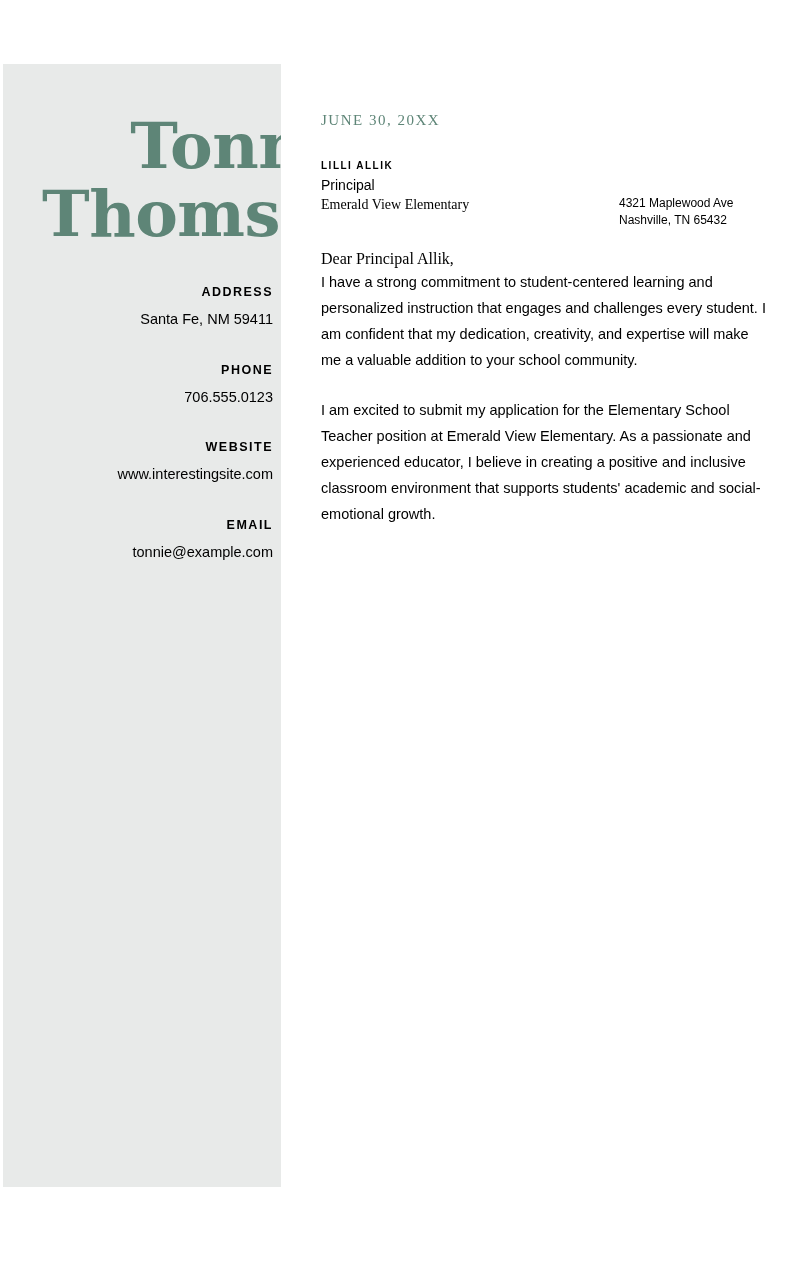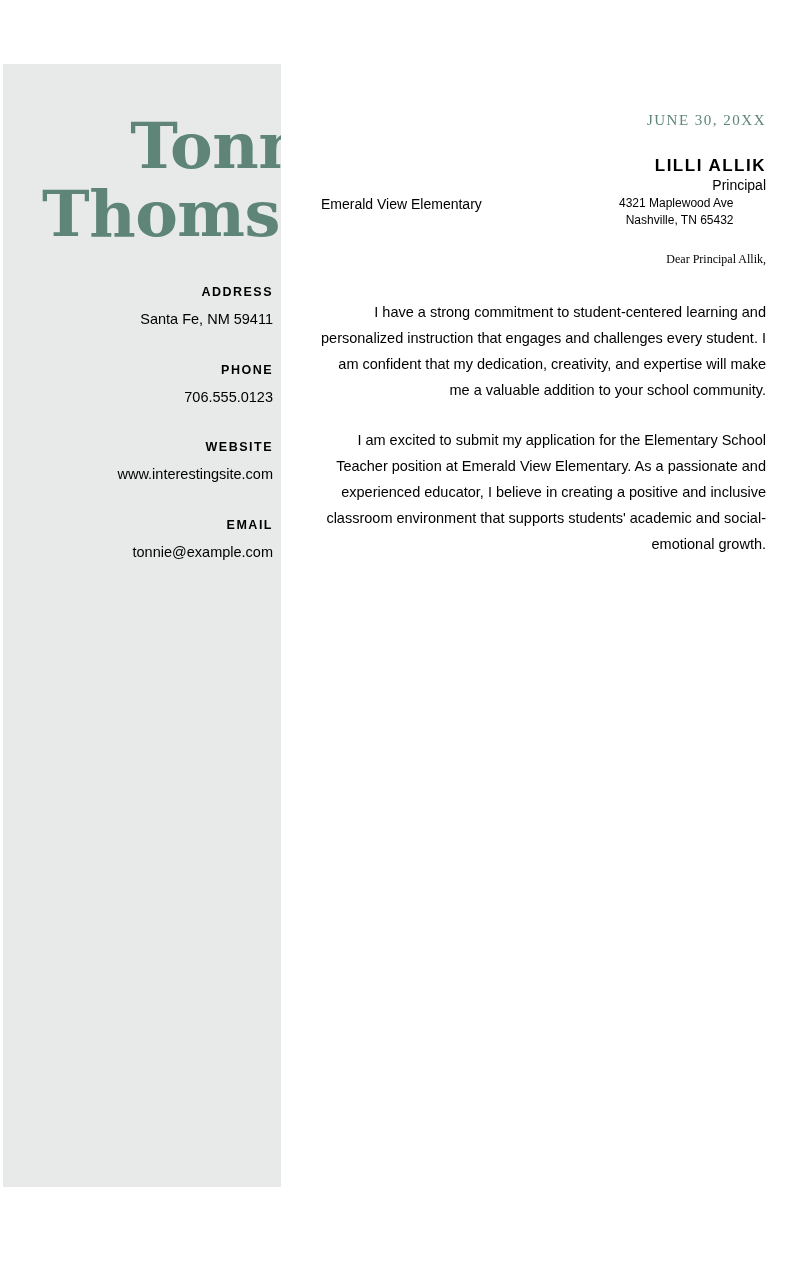--- a/index.html
+++ b/index.html
@@ -61,66 +61,66 @@
     .contact-line sup {
       font-size: 10px;
       line-height: 0;
       vertical-align: 6px;
     }
     .main {
       position: absolute;
       left: 321px;
       top: 110px;
       width: 445px;
-      text-align: right;
     }
     .date {
       font-family: "Liberation Serif", "DejaVu Serif", serif;
       font-size: 15px;
       letter-spacing: 1.5px;
       color: #5e8577;
       line-height: 20px;
       margin-bottom: 28px;
     }
     .recipient-name {
-      font-size: 17px;
+      font-size: 10px;
       font-weight: bold;
       letter-spacing: 1.5px;
       line-height: 16px;
       margin-bottom: 2px;
     }
     .recipient-line {
       font-size: 14px;
       line-height: 19px;
     }
     .recipient-row {
       position: relative;
       height: 36px;
     }
     .recipient-org {
       position: absolute;
       left: 0;
       top: 0;
+      font-family: Liberation Serif, serif;
     }
     .recipient-address {
       position: absolute;
       left: 298px;
       top: 0;
       white-space: nowrap;
     }
     .recipient-address div {
       line-height: 17px;
       font-size: 12px;
     }
     .salutation {
       font-family: "Liberation Serif", "DejaVu Serif", serif;
-      font-size: 12px;
+      font-size: 16px;
       line-height: 20px;
       margin-top: 18px;
-      margin-bottom: 30px;
+      margin-bottom: 0;
     }
     .paragraph {
       font-size: 14.5px;
       line-height: 26px;
       margin: 0 0 24px 0;
     }
   </style>
 </head>
 <body>
 

